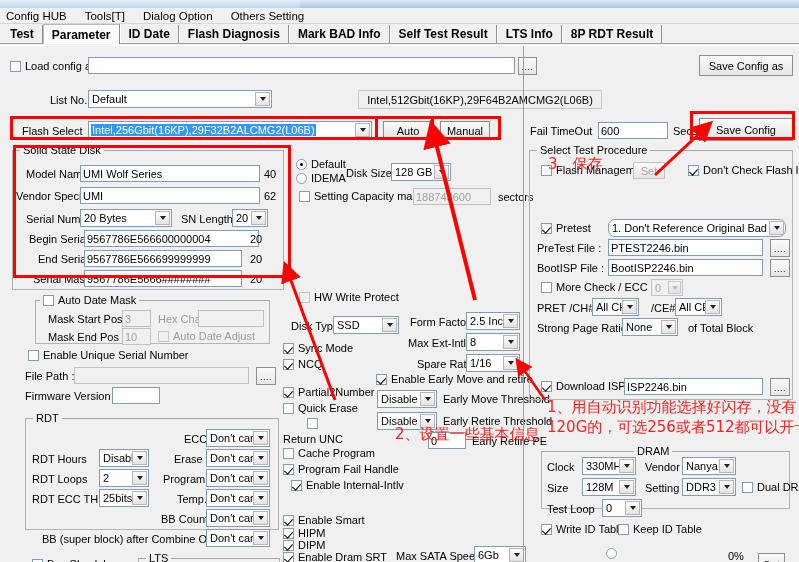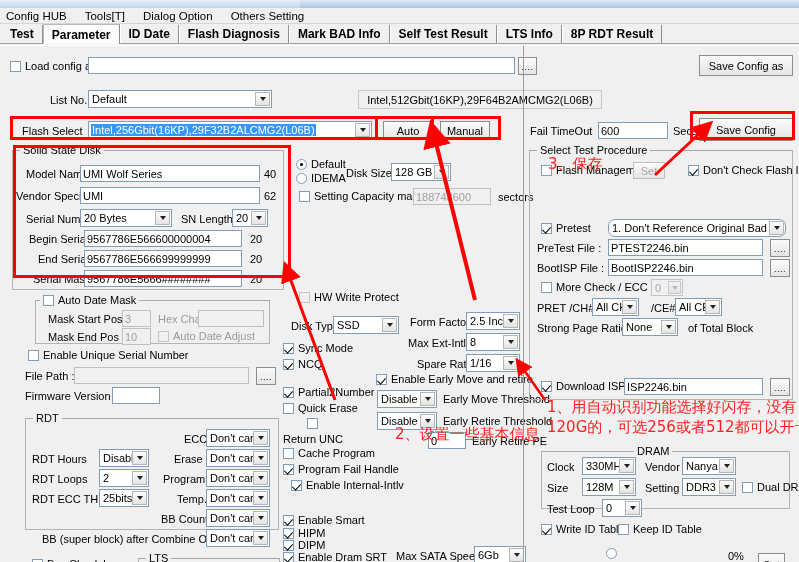--- a/index.html
+++ b/index.html
@@ -251,21 +251,21 @@
     <span>20 Bytes</span>
     <span class="arrow"></span>
   </div>
   <div class="lbl abs" style="left:181px;top:167px;">SN Length</div>
   <div class="combo abs" style="left:232px;top:163px;width:36px;">
     <span>20</span>
     <span class="arrow"></span>
   </div>
 
   <div class="lbl abs" style="left:29px;top:187px;">Begin Serial</div>
-  <input class="tb abs" style="left: 84px; top: 184px; width: 158px;" value="9567786E566600000004">
+  <input class="tb abs" style="left: 84px; top: 184px; width: 175px;" value="9567786E566600000004">
   <div class="lbl abs" style="left:250px;top:187px;">20</div>
 
   <div class="lbl abs" style="left:38px;top:207px;">End Serial</div>
   <input class="tb abs" style="left: 84px; top: 204px; width: 158px;" value="9567786E566699999999">
   <div class="lbl abs" style="left:250px;top:207px;">20</div>
 
   <div class="lbl abs" style="left:33px;top:227px;">Serial Mask</div>
   <input class="tb abs" style="left: 84px; top: 224px; width: 158px;" value="9567786E5666########">
   <div class="lbl abs" style="left:250px;top:227px;">20</div>
 

